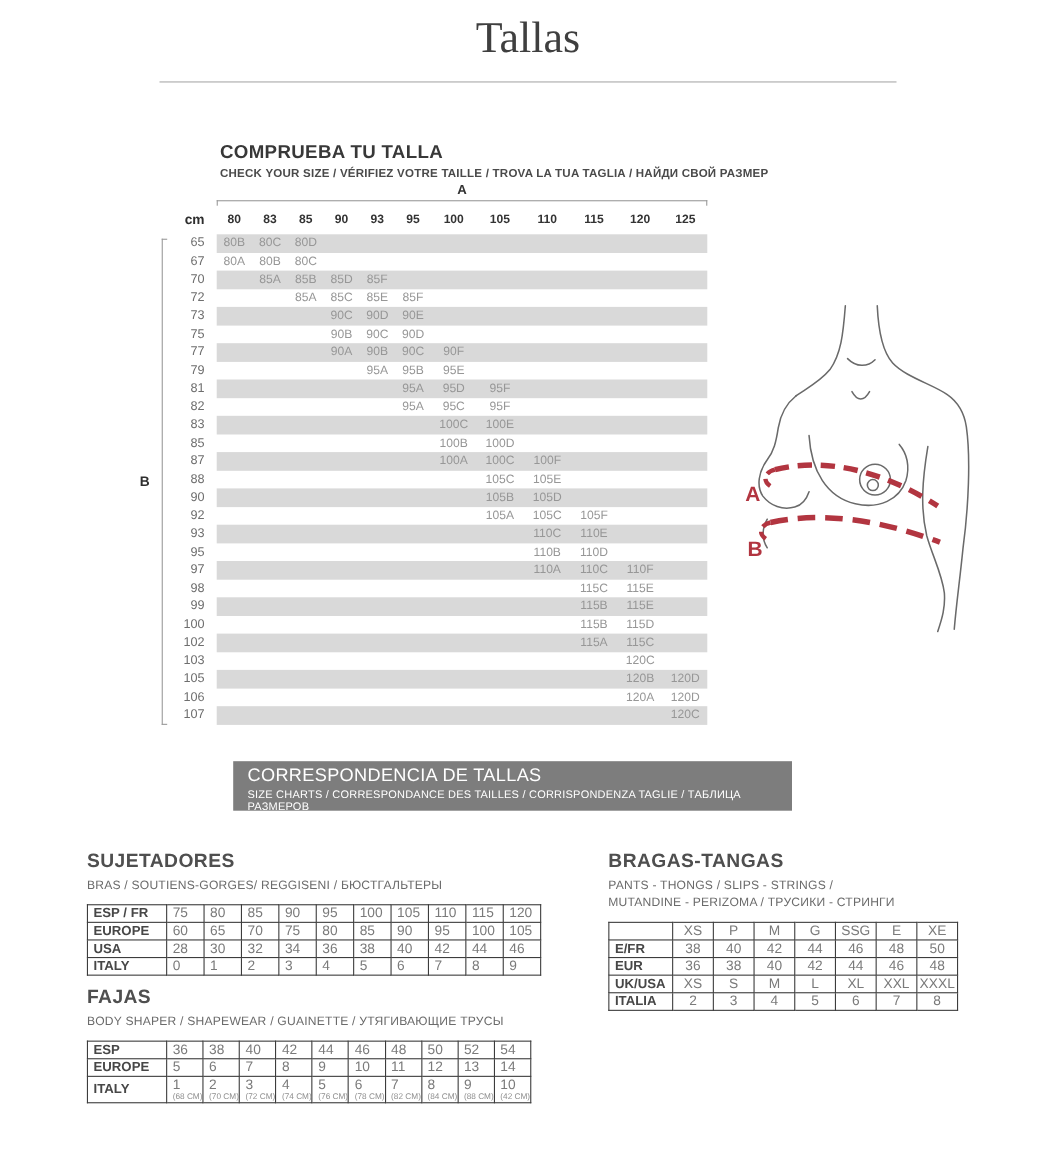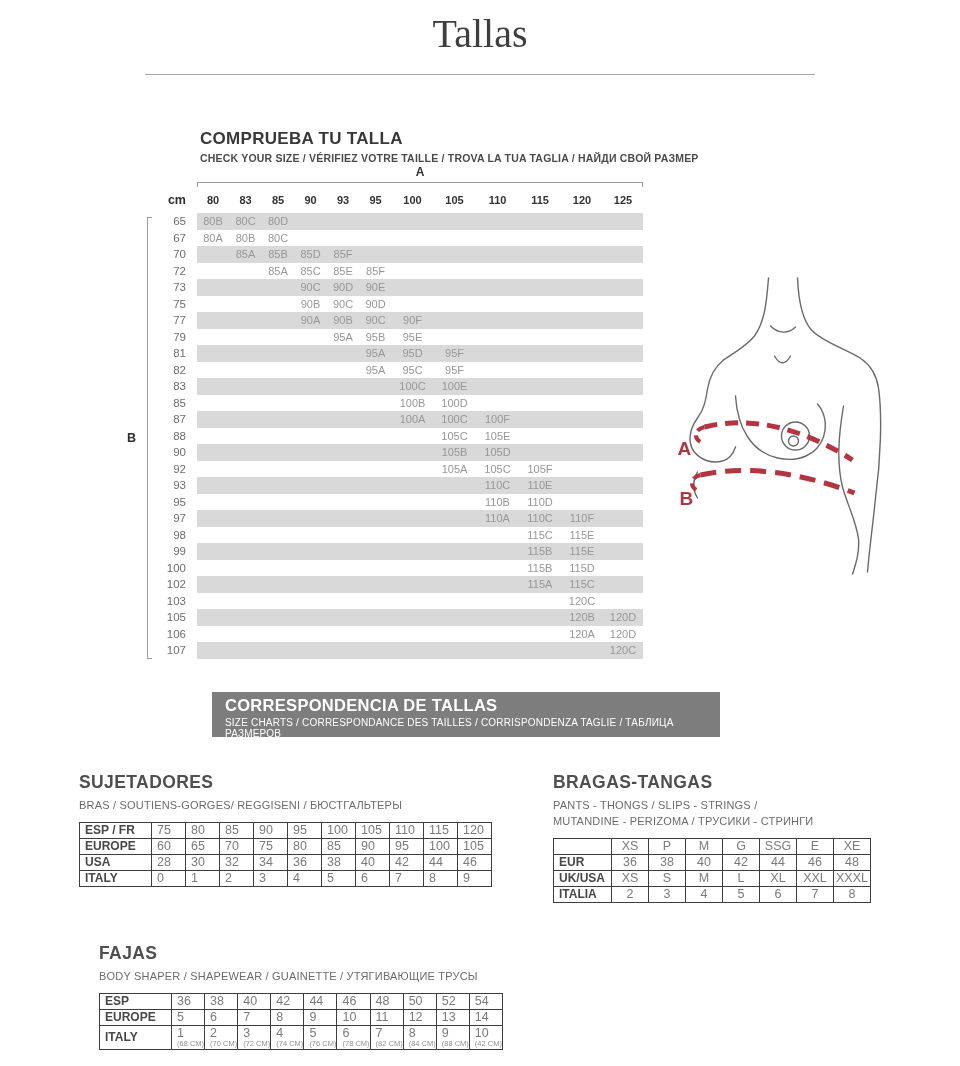--- a/index.html
+++ b/index.html
@@ -41,21 +41,21 @@
   .b-bracket { position:absolute; left:2px; top:52px; width:5px; height:442px;
     border-left:1px solid #9b9b9b; border-top:1px solid #9b9b9b; border-bottom:1px solid #9b9b9b; }
   .b-label { position:absolute; left:-18px; top:266px; font-size:12.5px; font-weight:bold; color:#2e2e2e; }
 
   
   .diagram { position:absolute; left:645px; top:276px; }
 
   
   .banner { position:absolute; left:212px; top:692px; width:508px; height:45px;
     background:#7d7d7d; color:#fff; padding:4px 0 0 13px; }
-  .banner-title { font-size:16.5px; font-weight:bold; letter-spacing:.3px; }
+  .banner-title { font-size:16.5px; font-weight:normal; letter-spacing:.3px; }
   .banner-sub { font-size:10px; font-weight:normal; margin-top:2px; letter-spacing:.2px; }
 
   
   .sec { position:absolute; }
   .sec-title { font-size:17.5px; font-weight:bold; color:#4f4f4f; letter-spacing:.4px; }
   .sec-sub { font-size:11px; font-weight:normal; color:#6b6b6b; margin-top:6px; letter-spacing:.2px; }
   .sec-sub + .sec-sub { margin-top:4px; }
   .sz-table { border-collapse:collapse; table-layout:fixed; margin-top:11px; }
   .sz-table td { border:1px solid #3d3d3d; height:15px; line-height:13px; font-size:12.5px;
     color:#7a7a7a; padding:1px 0 1px 5px; vertical-align:middle; white-space:nowrap; }
@@ -727,21 +727,21 @@
               <div>8</div>
             </td>
             <td class="val">
               <div>9</div>
             </td>
           </tr>
         </tbody>
     </table>
   </div>
 
-  <div class="sec" style="left:79px; top:943px;margin-left:20px;">
+  <div class="sec" style="left:79px; top:896px;">
     <div class="sec-title">FAJAS</div>
     <div class="sec-sub">BODY SHAPER / SHAPEWEAR / GUAINETTE / УТЯГИВАЮЩИЕ ТРУСЫ</div>
     <table class="sz-table fajas-table">
       <tbody>
           <tr>
             <td class="lbl">ESP</td>
             <td class="val">
               <div>36</div>
             </td>
             <td class="val">
@@ -862,20 +862,44 @@
             <td class="lbl"></td>
             <td class="hed">XS</td>
             <td class="hed">P</td>
             <td class="hed">M</td>
             <td class="hed">G</td>
             <td class="hed">SSG</td>
             <td class="hed">E</td>
             <td class="hed">XE</td>
           </tr>
           <tr>
+            <td class="lbl">E/FR</td>
+            <td class="val">
+              <div>38</div>
+            </td>
+            <td class="val">
+              <div>40</div>
+            </td>
+            <td class="val">
+              <div>42</div>
+            </td>
+            <td class="val">
+              <div>44</div>
+            </td>
+            <td class="val">
+              <div>46</div>
+            </td>
+            <td class="val">
+              <div>48</div>
+            </td>
+            <td class="val">
+              <div>50</div>
+            </td>
+          </tr>
+          <tr>
             <td class="lbl">EUR</td>
             <td class="val">
               <div>36</div>
             </td>
             <td class="val">
               <div>38</div>
             </td>
             <td class="val">
               <div>40</div>
             </td>

